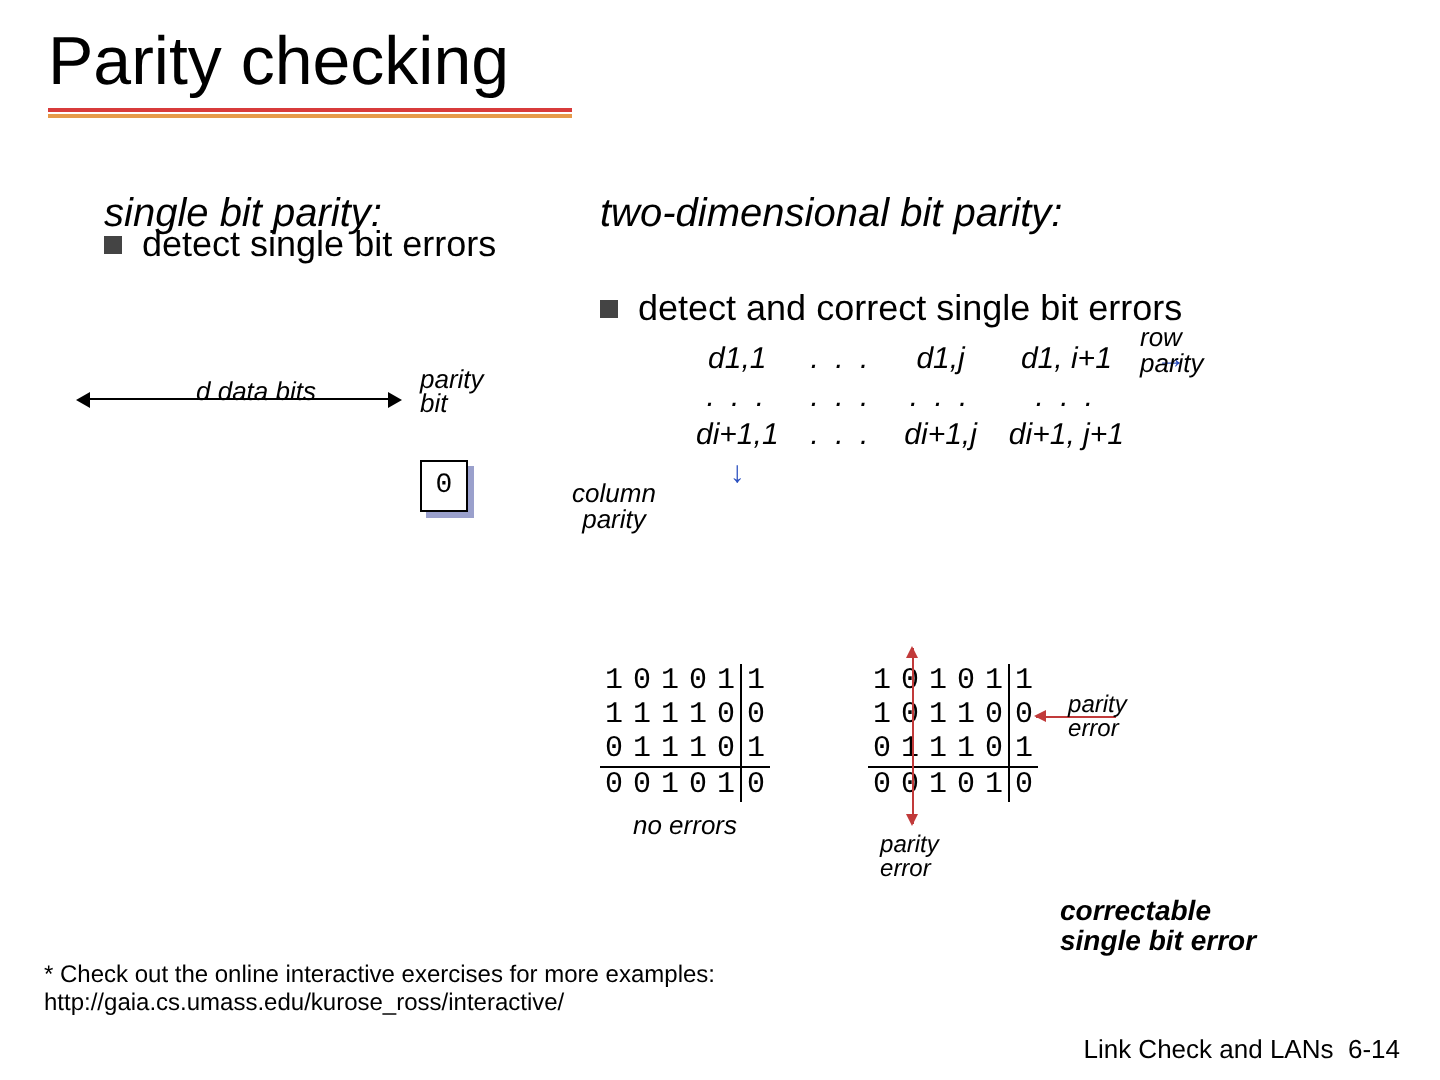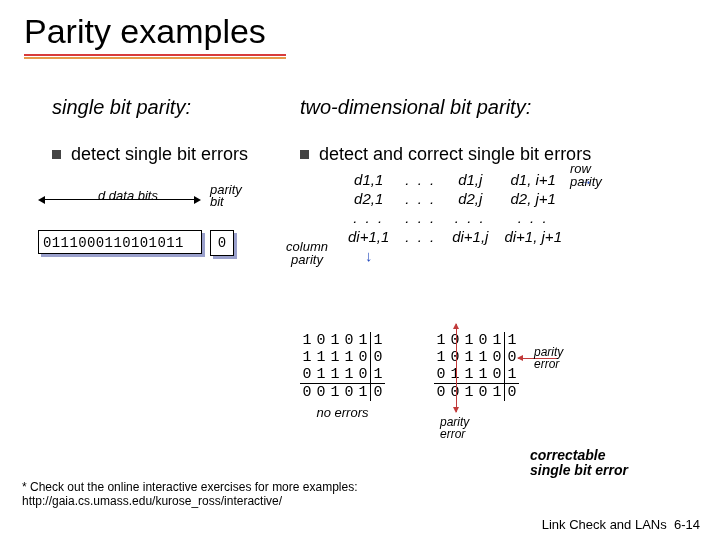--- a/index.html
+++ b/index.html
@@ -32,21 +32,21 @@
 
   .sec-head {
     font-style: italic;
     font-size: 20px;
   }
   .left-head { position:absolute; left:52px; top:96px;text-align:right; }
   .right-head { position:absolute; left:300px; top:96px; }
 
   .bullet-row { position:absolute; font-size:18px; }
   .bullet-sq { display:inline-block; width:9px; height:9px; background:#444; margin-right:10px; vertical-align:1px; }
-  .left-bullet { left:52px; top:144px; width:210px; }
+  .left-bullet { left:52px; top:112px; width:210px; }
   .right-bullet { left:300px; top:128px; width:390px;margin-top:16px; }
 
   
   .sbp {
     position:absolute;
     left:38px;
     top:190px;
     width:220px;
   }
   .sbp .arrowline {
@@ -111,21 +111,21 @@
   .footnote {
     position:absolute; left:22px; top:480px; font-size:12px; width:360px; line-height:14px;
   }
   .pagefoot {
     position:absolute; right:20px; bottom:8px; font-size:13px;
   }
 </style>
 </head>
 <body>
 
-<div class="title">Parity examples</div>
+<div class="title">Parity checking</div>
 <div class="title-underline">
     <div class="l1"></div>
     <div class="l2"></div>
   </div>
 
 <div class="sec-head left-head">single bit parity:</div>
 <div class="sec-head right-head">two-dimensional bit parity:</div>
 
 <div class="bullet-row left-bullet">
   <span class="bullet-sq"></span><span>detect single bit errors</span>
@@ -137,47 +137,39 @@
 <div class="sbp">
   <div class="arrowline">
     <span class="arrow-left"></span>
     <span class="hbar"></span>
     <span class="arrow-right"></span>
     <span class="dbits-lbl">d data bits</span>
     <span class="parity-lbl" style="white-space:pre;">parity
 bit</span>
   </div>
   <div class="boxrow">
-    <div class="bigbox">0111000110101011</div>
     <div class="smallbox">0</div>
   </div>
 </div>
 
 <div class="mat">
   <div class="rowparity-lbl" style="white-space:pre;">row
 parity</div>
   <div class="colparity-lbl" style="white-space:pre;">column
 parity</div>
   <table>
     <tbody>
         <tr>
       <td>d1,1</td>
           <td class="dotcell">. . .</td>
           <td>d1,j</td>
           <td>d1, i+1</td>
           <td class="harr">→</td>
     </tr>
     <tr>
-      <td>d2,1</td>
-          <td class="dotcell">. . .</td>
-          <td>d2,j</td>
-          <td>d2, j+1</td>
-          <td></td>
-    </tr>
-    <tr>
       <td class="dotcell">. . .</td>
           <td class="dotcell">. . .</td>
           <td class="dotcell">. . .</td>
           <td class="dotcell">. . .</td>
           <td></td>
     </tr>
     <tr>
       <td>di+1,1</td>
           <td class="dotcell">. . .</td>
           <td>di+1,j</td>

